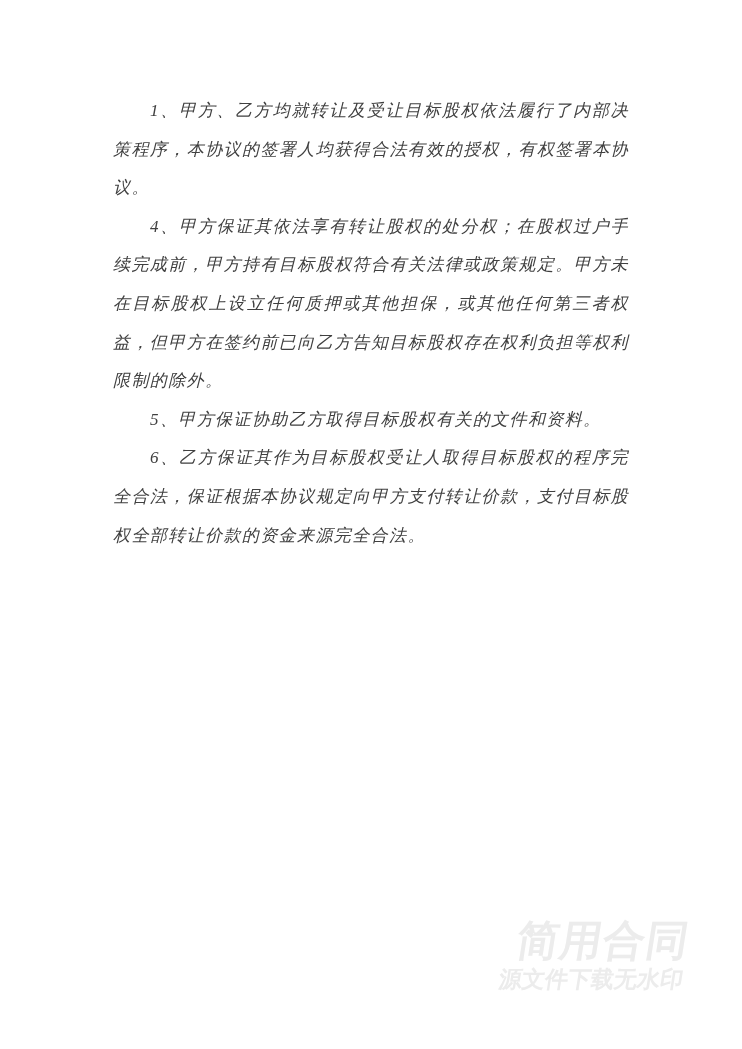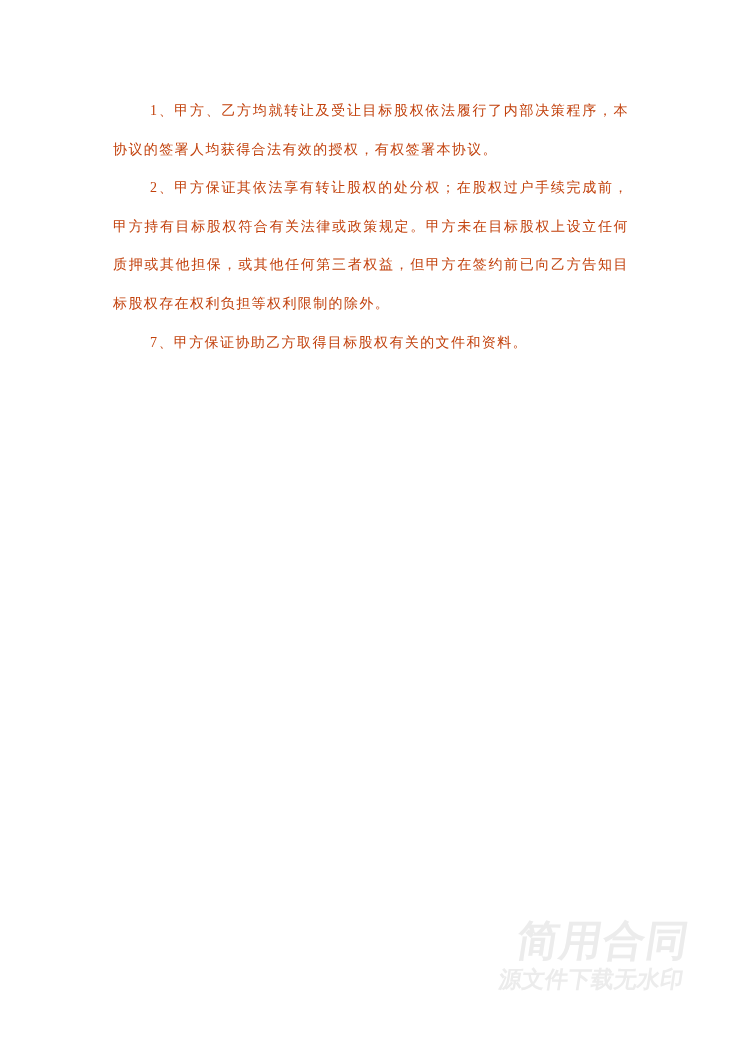--- a/index.html
+++ b/index.html
@@ -14,25 +14,26 @@
     margin: 0 auto;
     background: #ffffff;
     overflow: hidden;
     font-family: "Liberation Serif", serif;
   }
   .content {
     position: absolute;
     left: 113px;
     top: 92px;
     width: 516px;
-    font-size: 14px;
+    font-size: 17px;
     line-height: 38.6px;
     letter-spacing: 1.4px;
-    color: #c2410c;
+    color: #404040;
     text-align: justify;
+    font-style: italic;
   }
   .content p {
     margin: 0;
     padding: 0;
     text-indent: 37px;
   }
   .watermark {
     position: absolute;
     right: 55px;
     top: 918px;
@@ -57,21 +58,22 @@
     letter-spacing: 0px;
     white-space: nowrap;
   }
 </style>
 </head>
 <body>
 
 <div class="page">
   <div class="content">
     <p>1、甲方、乙方均就转让及受让目标股权依法履行了内部决策程序，本协议的签署人均获得合法有效的授权，有权签署本协议。</p>
-    <p>2、甲方保证其依法享有转让股权的处分权；在股权过户手续完成前，甲方持有目标股权符合有关法律或政策规定。甲方未在目标股权上设立任何质押或其他担保，或其他任何第三者权益，但甲方在签约前已向乙方告知目标股权存在权利负担等权利限制的除外。</p>
-    <p>7、甲方保证协助乙方取得目标股权有关的文件和资料。</p>
+    <p>4、甲方保证其依法享有转让股权的处分权；在股权过户手续完成前，甲方持有目标股权符合有关法律或政策规定。甲方未在目标股权上设立任何质押或其他担保，或其他任何第三者权益，但甲方在签约前已向乙方告知目标股权存在权利负担等权利限制的除外。</p>
+    <p>5、甲方保证协助乙方取得目标股权有关的文件和资料。</p>
+    <p>6、乙方保证其作为目标股权受让人取得目标股权的程序完全合法，保证根据本协议规定向甲方支付转让价款，支付目标股权全部转让价款的资金来源完全合法。</p>
   </div>
 
   <div class="watermark">
     <div class="wm-brand">简用合同</div>
     <div class="wm-tagline">源文件下载无水印</div>
   </div>
 </div>
 
 </body></html>

